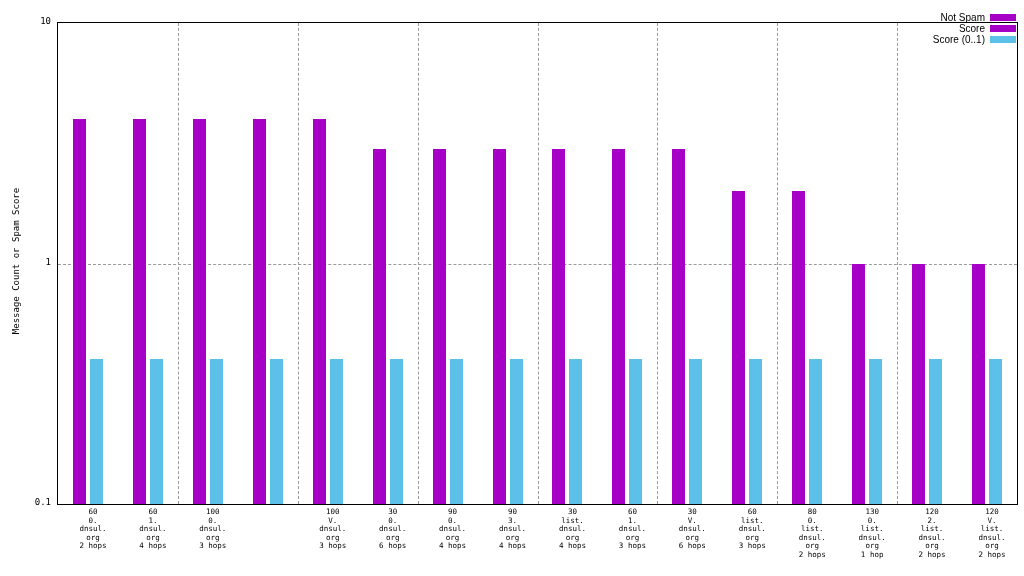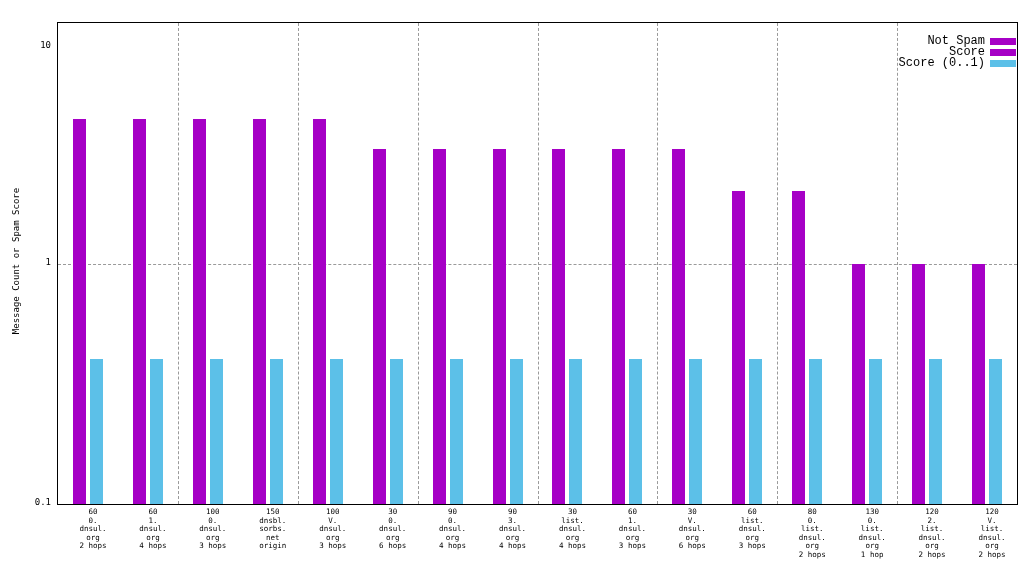--- a/index.html
+++ b/index.html
@@ -112,23 +112,23 @@
     top: 0;
     text-align: center;
     font-size: 7.5px;
     line-height: 8.6px;
     font-family: "DejaVu Sans Mono", monospace;
     white-space: pre;
   }
   #legend {
     position: absolute;
     right: 8px;
-    top: 36px;
-    font-size: 12px;
-    font-family: Liberation Mono, monospace;
+    top: 12px;
+    font-size: 10px;
+    font-family: Liberation Sans, sans-serif;
     line-height: 11px;
   }
   .legend-row {
     display: flex;
     align-items: center;
     justify-content: flex-end;
     height: 11px;
   }
   .legend-label {
     margin-right: 5px;
@@ -140,21 +140,21 @@
     display: inline-block;
   }
 </style>
 </head>
 <body>
 
 <div id="chart-root">
 
 
   <div id="y-axis-labels">
-    <div class="y-tick" id="ytick-top" style="top: 17px; margin-top: 24px;">10</div>
+    <div class="y-tick" id="ytick-top" style="top: 17px;">10</div>
     <div class="y-tick" id="ytick-mid" style="top: 257.5px;">1</div>
     <div class="y-tick" id="ytick-bot" style="top: 498px;">0.1</div>
     <div id="y-axis-title">Message Count or Spam Score</div>
   </div>
 
   <div id="plot-area">
     <div id="grid">
         <div class="grid-h" style="top: 240.5px;"></div>
         <div class="grid-v" style="left: 119.875px;"></div>
         <div class="grid-v" style="left: 239.75px;"></div>
@@ -241,25 +241,20 @@
       <div class="x-label" style="left: 59.9375px; width: 59.9375px;">60
 1.
 dnsul.
 org
 4 hops</div>
       <div class="x-label" style="left: 119.875px; width: 59.9375px;">100
 0.
 dnsul.
 org
 3 hops</div>
-      <div class="x-label" style="left: 179.812px; width: 59.9375px;">150
-dnsbl.
-sorbs.
-net
-origin</div>
       <div class="x-label" style="left: 239.75px; width: 59.9375px;">100
 V.
 dnsul.
 org
 3 hops</div>
       <div class="x-label" style="left: 299.688px; width: 59.9375px;">30
 0.
 dnsul.
 org
 6 hops</div>

